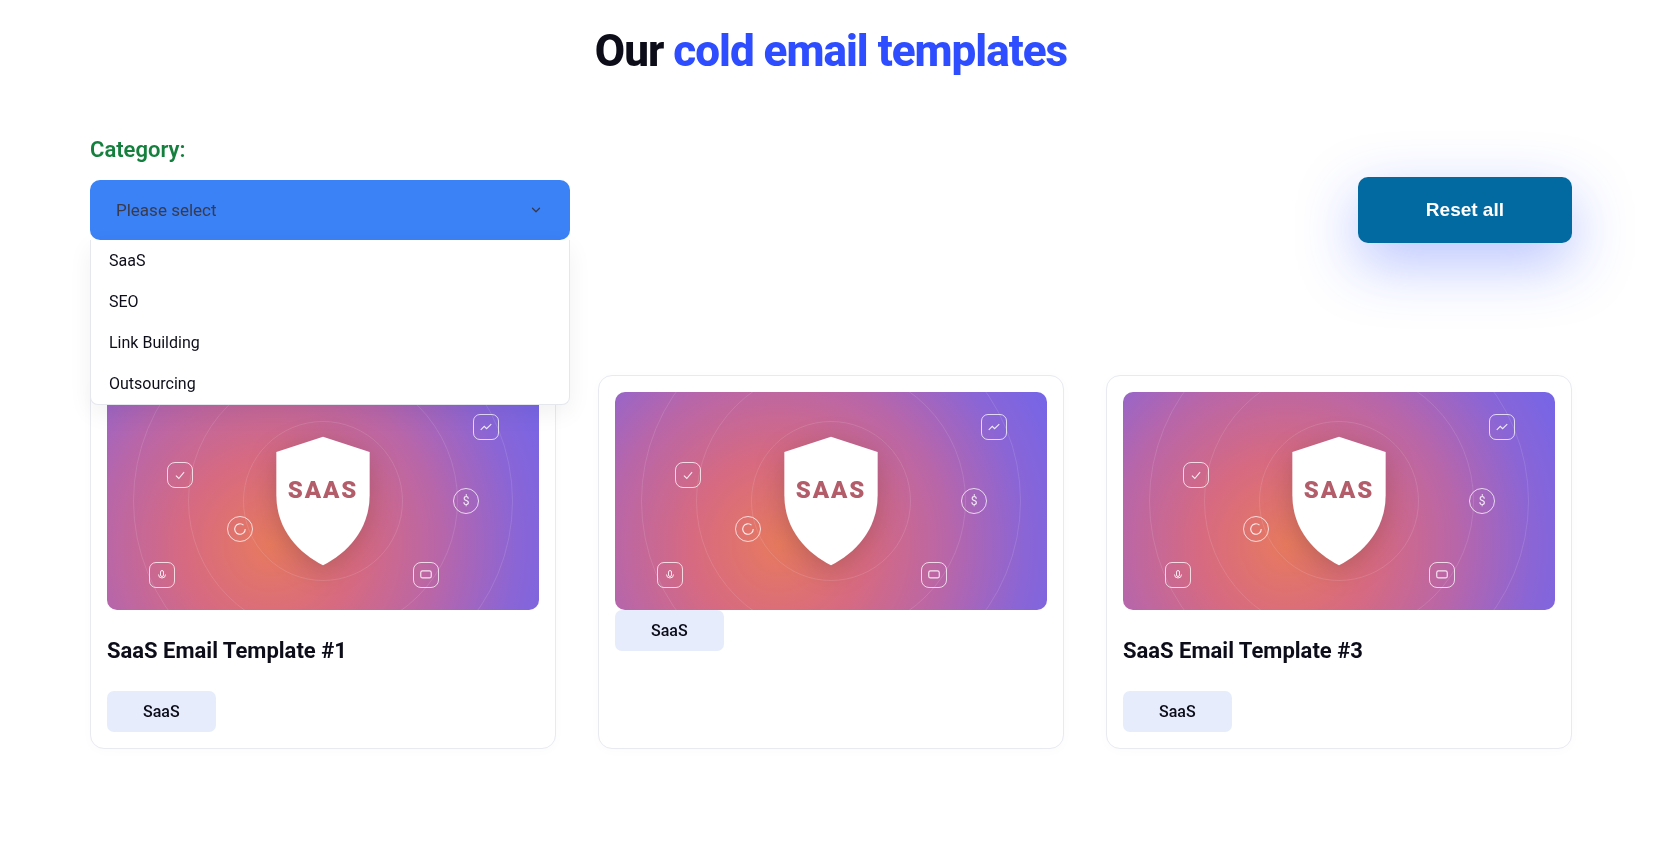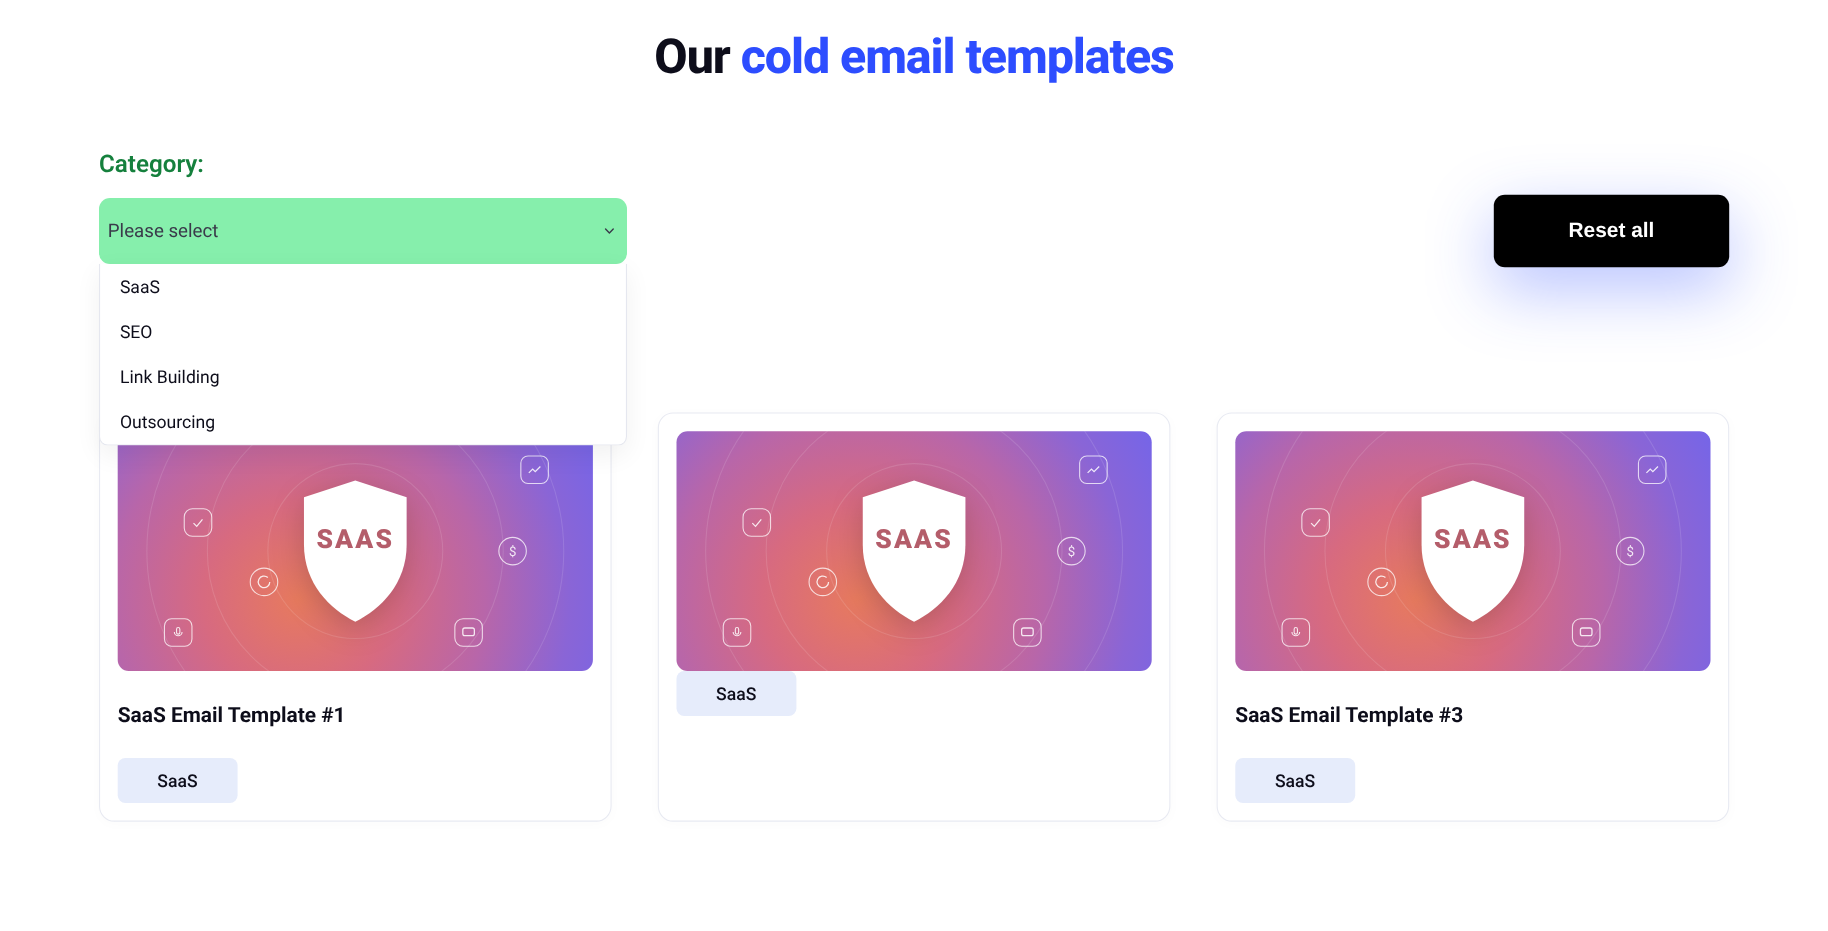--- a/index.html
+++ b/index.html
@@ -29,23 +29,23 @@
       align-items: flex-start;
     }
     .filter-left { width: 480px; position: relative; }
     .category-label {
       font-size: 22px;
       font-weight: 600;
       color: #15803d;
       margin-bottom: 18px;
     }
     .select-box {
-      background: #86efac;
+      background: #3b82f6;
       border-radius: 10px;
-      padding: 20px 8px;
+      padding: 20px 26px;
       display: flex;
       justify-content: space-between;
       align-items: center;
       cursor: pointer;
     }
     .select-placeholder {
       color: #3a3a4a;
       font-size: 17px;
     }
     .chevron-icon {
@@ -64,21 +64,21 @@
       box-shadow: 0 8px 24px rgba(0,0,0,0.06);
       z-index: 10;
     }
     .dropdown-item {
       padding: 11px 18px;
       font-size: 16px;
       color: #0d0d1a;
       cursor: pointer;
     }
     .reset-btn {
-      background: #000000;
+      background: #0369a1;
       color: #fff;
       font-size: 19px;
       font-weight: 600;
       border: none;
       border-radius: 10px;
       padding: 22px 68px;
       cursor: pointer;
       box-shadow: 0 20px 60px rgba(45,77,255,0.35);
       margin-top: 40px;
     }
@@ -146,21 +146,21 @@
       color: rgba(255,255,255,0.85);
       font-size: 12px;
     }
     .fi-tr { top: 22px; right: 40px; }
     .fi-ml { top: 70px; left: 60px; border-radius: 8px; }
     .fi-mr { top: 96px; right: 60px; border-radius: 50%; }
     .fi-bl { bottom: 22px; left: 42px; }
     .fi-br { bottom: 22px; right: 100px; border-radius: 8px; }
     .fi-mlb { top: 124px; left: 120px; border-radius: 50%; }
     .card-title {
-      font-size: 19px;
+      font-size: 22px;
       font-weight: 700;
       color: #0d0d1a;
       margin-top: 28px;
       margin-bottom: 28px;
     }
     .tag {
       display: inline-block;
       background: #e6ecfb;
       color: #0d0d1a;
       font-size: 16px;

